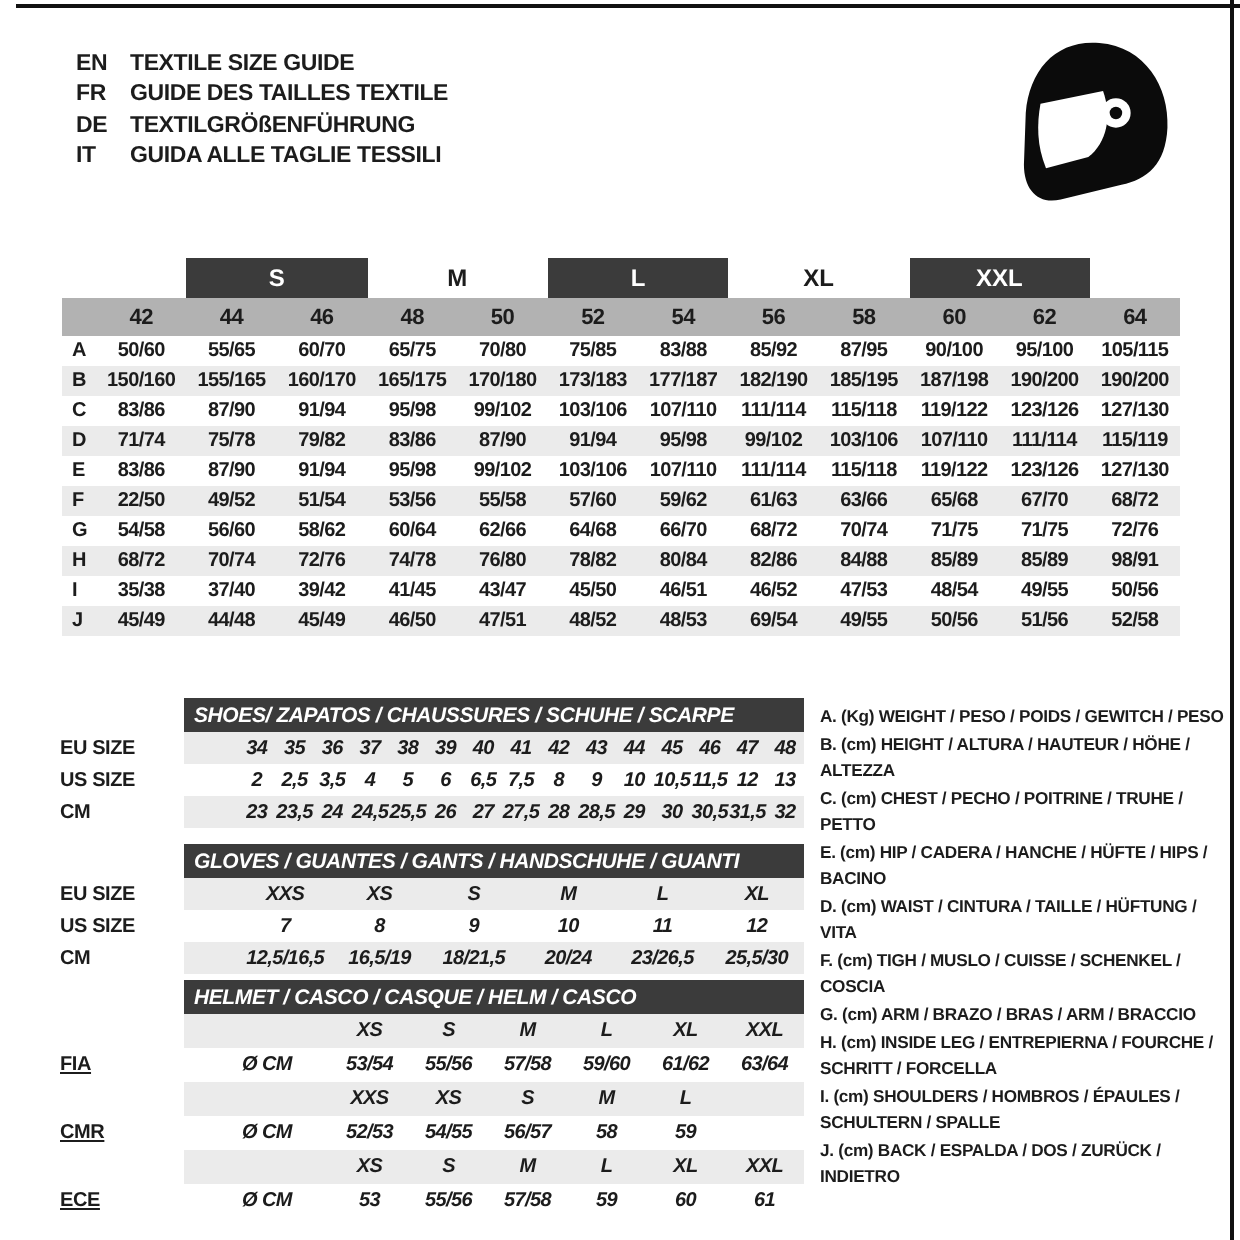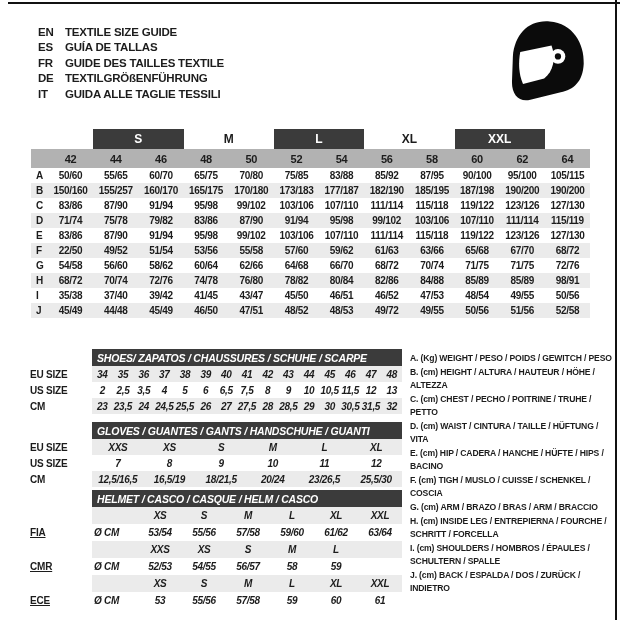--- a/index.html
+++ b/index.html
@@ -43,44 +43,40 @@
   .side-spacer{height:17px;}
   .side-spacer2{height:34px;}
   .side-label{height:16px;display:flex;align-items:center;}
   .side-label.h17{height:17px;text-decoration:underline;}
   .sub-table{width:310px;display:flex;flex-direction:column;font-style:italic;}
   .sub-header{
     height:17px;background:#3b3b3b;color:#fff;
     display:flex;align-items:center;padding-left:5px;
     font-size:10.5px;letter-spacing:-0.2px;white-space:nowrap;
   }
-  .sub-row{height:16px;display:grid;}
+  .sub-row{height:16px;display:grid;padding-left:27px;}
   .sub-row.h17{height:17px;}
   .sub-row.stripe{background:#ebebeb;}
   .sub-val{display:flex;align-items:center;justify-content:center;font-size:10px;letter-spacing:-0.3px;white-space:nowrap;}
   .sub-val.unit{justify-content:flex-start;padding-left:2px;}
 
   
   .legend{position:absolute;left:410px;top:352px;width:208px;font-size:8.6px;letter-spacing:-0.15px;}
   .legend-item{line-height:13px;margin-bottom:1px;}
 </style>
 </head>
 <body>
 
 <div class="frame-top"></div>
 <div class="frame-right"></div>
 
 <div class="lang-list">
     <div class="lang-row">
       <span class="lang-code">EN</span>
       <span>TEXTILE SIZE GUIDE</span>
-    </div>
-    <div class="lang-row">
-      <span class="lang-code">ES</span>
-      <span>GUÍA DE TALLAS</span>
     </div>
     <div class="lang-row">
       <span class="lang-code">FR</span>
       <span>GUIDE DES TAILLES TEXTILE</span>
     </div>
     <div class="lang-row">
       <span class="lang-code">DE</span>
       <span>TEXTILGRÖßENFÜHRUNG</span>
     </div>
     <div class="lang-row">
@@ -127,21 +123,21 @@
     <div class="val">70/80</div>
     <div class="val">75/85</div>
     <div class="val">83/88</div>
     <div class="val">85/92</div>
     <div class="val">87/95</div>
     <div class="val">90/100</div>
     <div class="val">95/100</div>
     <div class="val">105/115</div>
     <div class="rowlbl stripe">B</div>
     <div class="val stripe">150/160</div>
-    <div class="val stripe">155/257</div>
+    <div class="val stripe">155/165</div>
     <div class="val stripe">160/170</div>
     <div class="val stripe">165/175</div>
     <div class="val stripe">170/180</div>
     <div class="val stripe">173/183</div>
     <div class="val stripe">177/187</div>
     <div class="val stripe">182/190</div>
     <div class="val stripe">185/195</div>
     <div class="val stripe">187/198</div>
     <div class="val stripe">190/200</div>
     <div class="val stripe">190/200</div>
@@ -237,21 +233,21 @@
     <div class="val">49/55</div>
     <div class="val">50/56</div>
     <div class="rowlbl stripe">J</div>
     <div class="val stripe">45/49</div>
     <div class="val stripe">44/48</div>
     <div class="val stripe">45/49</div>
     <div class="val stripe">46/50</div>
     <div class="val stripe">47/51</div>
     <div class="val stripe">48/52</div>
     <div class="val stripe">48/53</div>
-    <div class="val stripe">49/72</div>
+    <div class="val stripe">69/54</div>
     <div class="val stripe">49/55</div>
     <div class="val stripe">50/56</div>
     <div class="val stripe">51/56</div>
     <div class="val stripe">52/58</div>
   </div>
 
 <div class="sub-block" style="top:349px;">
   <div class="side-col">
       <div class="side-spacer"></div>
       <div class="side-label">EU SIZE</div>
@@ -415,20 +411,20 @@
         <div class="sub-val">60</div>
         <div class="sub-val">61</div>
       </div>
     </div>
 </div>
 
 <div class="legend">
     <div class="legend-item">A. (Kg) WEIGHT / PESO / POIDS / GEWITCH / PESO</div>
     <div class="legend-item">B. (cm) HEIGHT / ALTURA / HAUTEUR / HÖHE / ALTEZZA</div>
     <div class="legend-item">C. (cm) CHEST / PECHO / POITRINE / TRUHE / PETTO</div>
+    <div class="legend-item">E. (cm) HIP / CADERA / HANCHE / HÜFTE / HIPS / BACINO</div>
     <div class="legend-item">D. (cm) WAIST / CINTURA / TAILLE / HÜFTUNG / VITA</div>
-    <div class="legend-item">E. (cm) HIP / CADERA / HANCHE / HÜFTE / HIPS / BACINO</div>
     <div class="legend-item">F. (cm) TIGH / MUSLO / CUISSE / SCHENKEL / COSCIA</div>
     <div class="legend-item">G. (cm) ARM / BRAZO / BRAS / ARM / BRACCIO</div>
     <div class="legend-item">H. (cm) INSIDE LEG / ENTREPIERNA / FOURCHE / SCHRITT / FORCELLA</div>
     <div class="legend-item">I. (cm) SHOULDERS / HOMBROS / ÉPAULES / SCHULTERN / SPALLE</div>
     <div class="legend-item">J. (cm) BACK / ESPALDA / DOS / ZURÜCK / INDIETRO</div>
   </div>
 
 </body></html>

